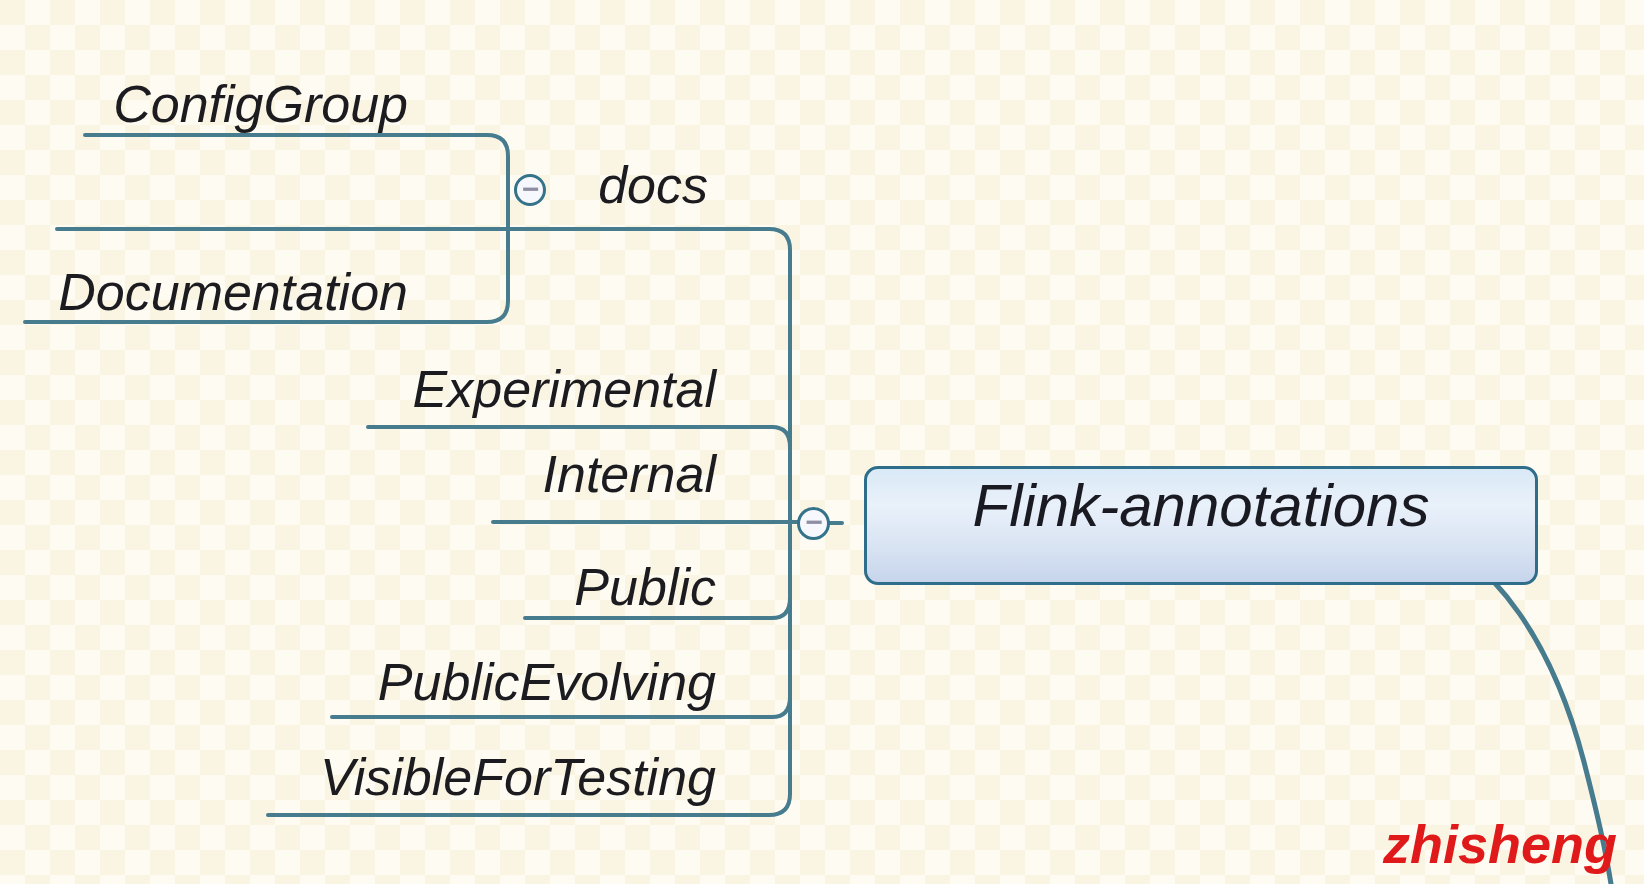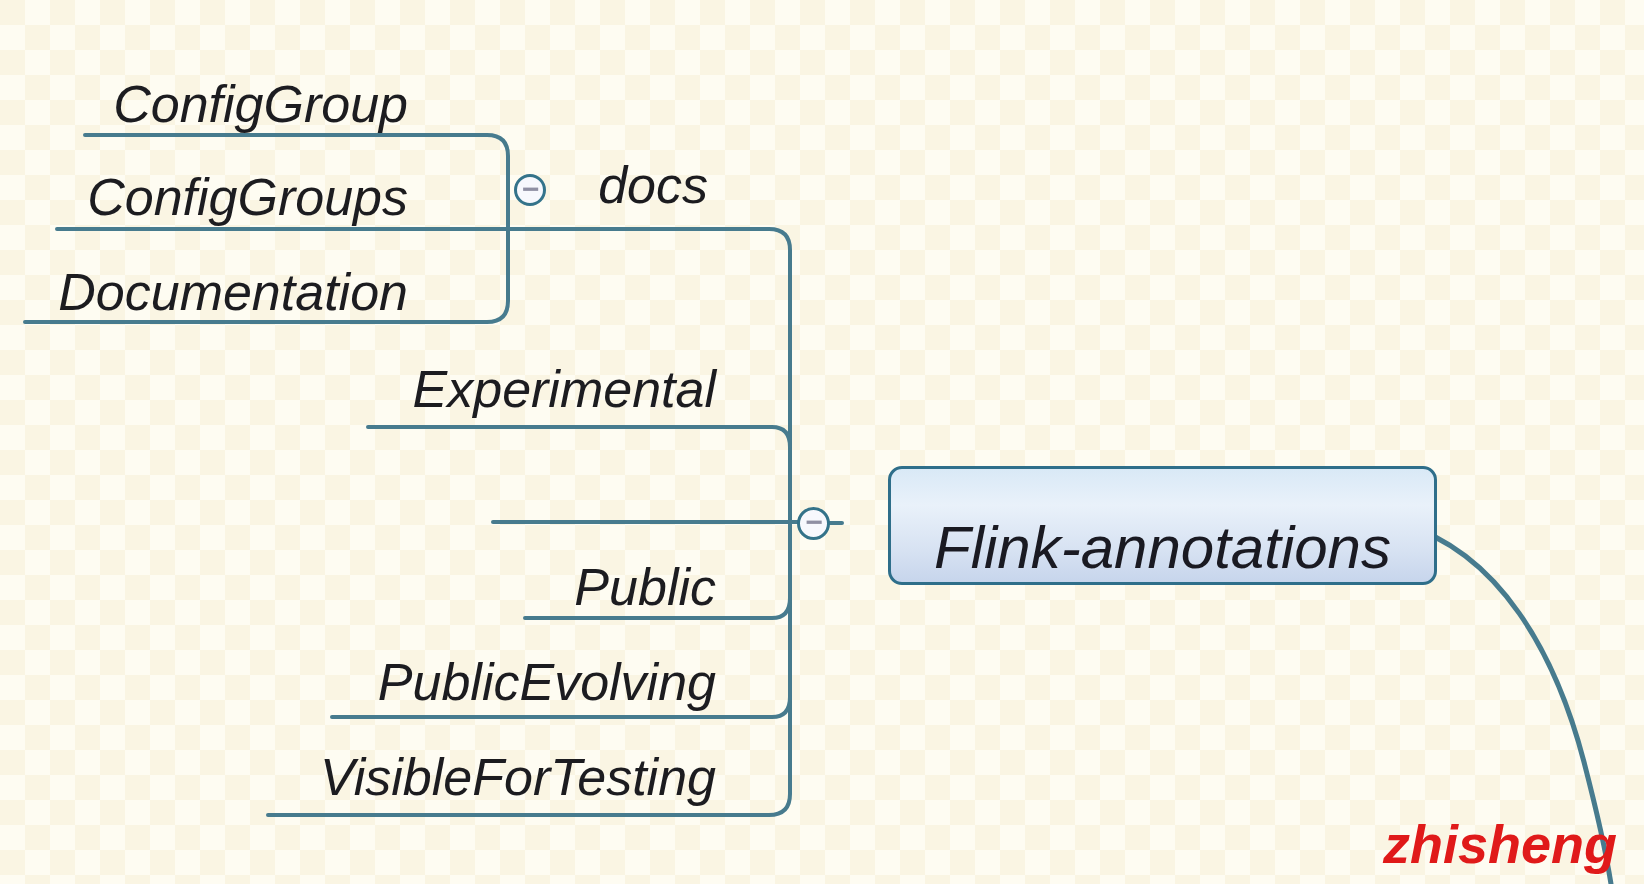--- a/index.html
+++ b/index.html
@@ -21,24 +21,24 @@
   .topic {
     position: absolute; white-space: nowrap;
     font-size: 52px; line-height: 1; font-weight: 500; color: #1c1c20;
     letter-spacing: 0px; cursor: default;
   }
   .sub-col   { right: 1236px; }   
   .main-col  { right: 928px;  }   
   .docs-col  { right: 936px;  }
 
   .root-box {
-    position: absolute; left: 888px; top: 466px; width: 549px; height: 119px;
+    position: absolute; left: 864px; top: 466px; width: 674px; height: 119px;
     box-sizing: border-box; border: 3px solid #2e6e8a; border-radius: 14px;
     background: linear-gradient(180deg, #d9e9f6 0%, #e9f1fa 32%, #d7e2f2 72%, #c7d5ec 100%);
-    display: flex; align-items: flex-end; justify-content: center;
+    display: flex; align-items: flex-start; justify-content: center;
   }
   .root-label { font-size: 60px; font-weight: 500; color: #1a1a22; white-space: nowrap; padding-top: 2px; }
 
   .collapse {
     position: absolute; box-sizing: border-box;
     background: #f7f8fd; border: 3px solid #34738a; border-radius: 50%;
     display: flex; align-items: center; justify-content: center;
   }
   .collapse-docs { left: 514px; top: 174px; width: 32px; height: 32px; }
   .collapse-root { left: 797px; top: 507px; width: 33px; height: 33px; }
@@ -59,29 +59,29 @@
     <path d="M57 229 H769 Q790 229 790 250 V794 Q790 815 769 815 H268"></path>
     <path d="M368 427 H772 Q790 427 790 447"></path>
     <path d="M493 522 H798"></path>
     <path d="M525 618 H772 Q790 618 790 598"></path>
     <path d="M332 717 H772 Q790 717 790 697"></path>
     <path d="M829 523 H842"></path>
     <path class="thick" d="M1402 524 C1500 552 1556 655 1584 762 C1597 812 1606 852 1611 884"></path>
   </svg>
 
   <div class="topic sub-col" style="top:78px">ConfigGroup</div>
-  <div class="topic sub-col" style="top:171px">ConfigGroups</div>
   <div class="topic sub-col" style="top:266px">Documentation</div>
 
   <div class="collapse collapse-docs">
     <span class="minus">−</span>
   </div>
 
   <div class="topic docs-col" style="top:159px">docs</div>
   <div class="topic main-col" style="top:363px">Experimental</div>
+  <div class="topic main-col" style="top:448px">Internal</div>
   <div class="topic main-col" style="top:561px">Public</div>
   <div class="topic main-col" style="top:656px">PublicEvolving</div>
   <div class="topic main-col" style="top:751px">VisibleForTesting</div>
 
   <div class="collapse collapse-root">
     <span class="minus">−</span>
   </div>
 
   <div class="root-box">
     <span class="root-label">Flink-annotations</span>

